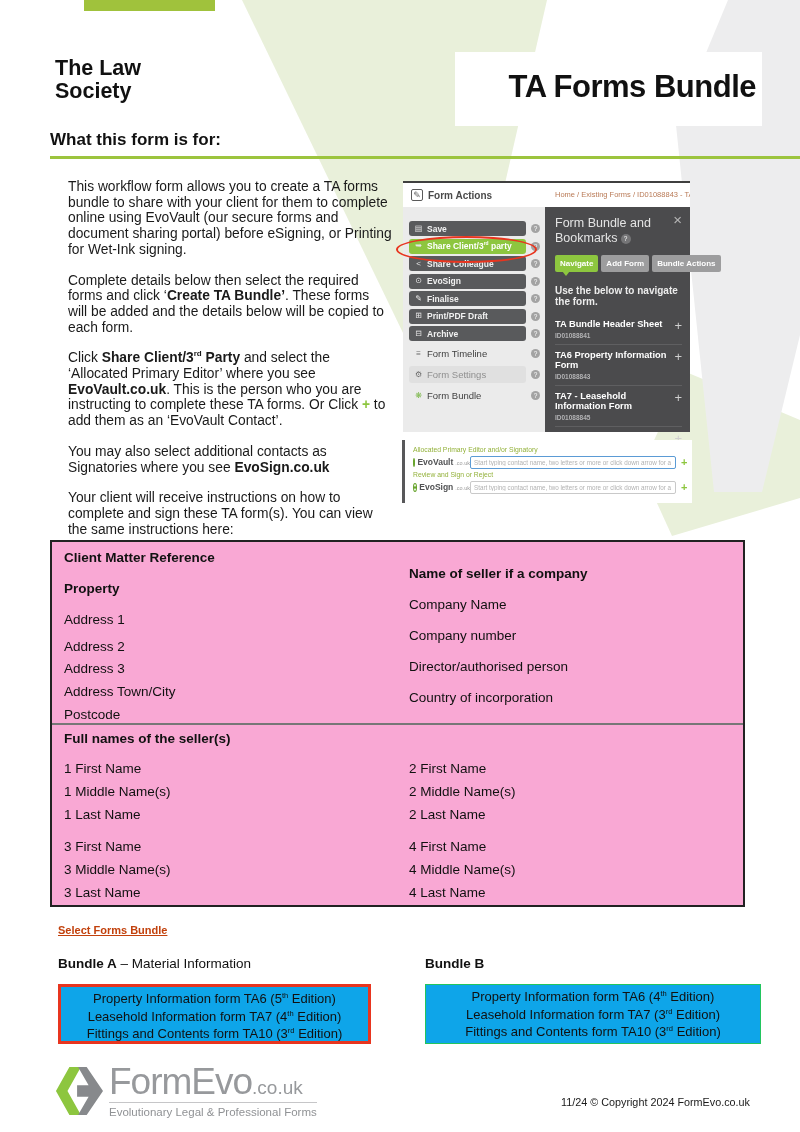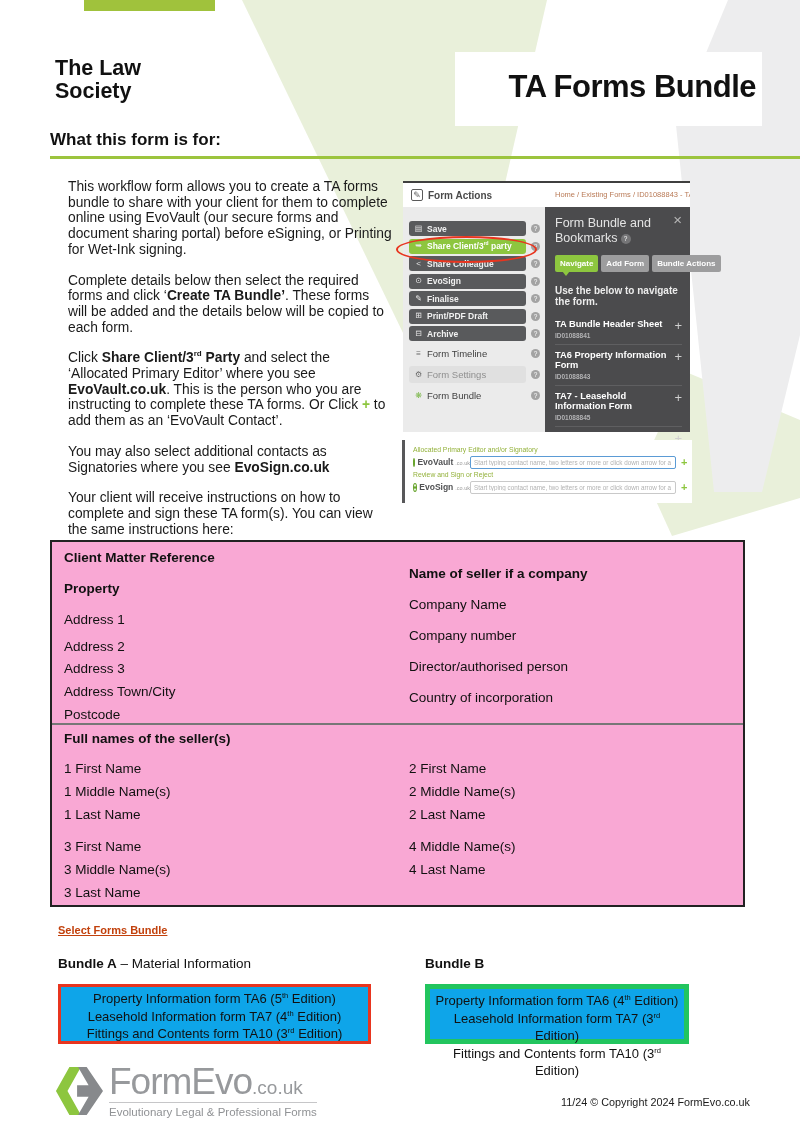--- a/index.html
+++ b/index.html
@@ -97,21 +97,21 @@
   .sec2 .cols p{margin:0 0 7px 0;}
   .sec2 .cols p:nth-of-type(4){margin-top:16px;}
 
   
   .sfb{left:58px;top:924px;font-size:11px;font-weight:bold;text-decoration:underline;color:#c2410c;}
   .btitle{top:956px;font-size:13.5px;color:#111;}
   .btitle .tb{font-weight:bold;}
   .box{top:984px;height:60px;background:#0ea5e9;padding-top:3px;}
   .box p{margin:0;text-align:center;font-size:13px;line-height:17.6px;color:#111;}
   .box-a{left:58px;width:313px;border:3px solid #e8351f;}
-  .box-b{left:425px;width:264px;border:5px solid #22c55e;}
+  .box-b{left:425px;width:336px;border:1px solid #22c55e;}
 
   
   .flogo{left:55px;top:1064px;display:flex;align-items:center;gap:6px;}
   .fe-icon{position:relative;width:48px;height:48px;flex:none;}
   .fe-icon span{position:absolute;inset:0;}
   .fe-g{background:#8dc63f;clip-path:polygon(54% 0,26% 50%,54% 100%,30% 100%,2% 50%,30% 0);}
   .fe-gray{background:#87898c;clip-path:polygon(48% 0,66% 0,100% 50%,66% 100%,48% 100%,70% 62%,46% 62%,46% 38%,70% 38%);}
   .fe-row{display:flex;align-items:baseline;}
   .fe-name{font-size:37px;color:#97999c;letter-spacing:-1px;line-height:36px;}
   .fe-suf{font-size:19px;color:#97999c;}
@@ -343,20 +343,21 @@
             <p data-name="table-field-label">1 Last Name</p>
             <p data-name="table-field-label">3 First Name</p>
             <p data-name="table-field-label">3 Middle Name(s)</p>
             <p data-name="table-field-label">3 Last Name</p>
           </div>
         <div data-name="sellers-right-column">
 
         <p data-name="table-field-label">2 First Name</p>
             <p data-name="table-field-label">2 Middle Name(s)</p>
             <p data-name="table-field-label">2 Last Name</p>
+            <p data-name="table-field-label">4 First Name</p>
             <p data-name="table-field-label">4 Middle Name(s)</p>
             <p data-name="table-field-label">4 Last Name</p>
           </div>
       </div>
     </div>
   </div>
 
   <div class="z sfb" data-name="select-forms-bundle-heading">Select Forms Bundle</div>
   <div class="z btitle" style="left:58px;" data-name="bundle-a-title">
     <span class="tb">Bundle A</span><span> – Material Information</span>

